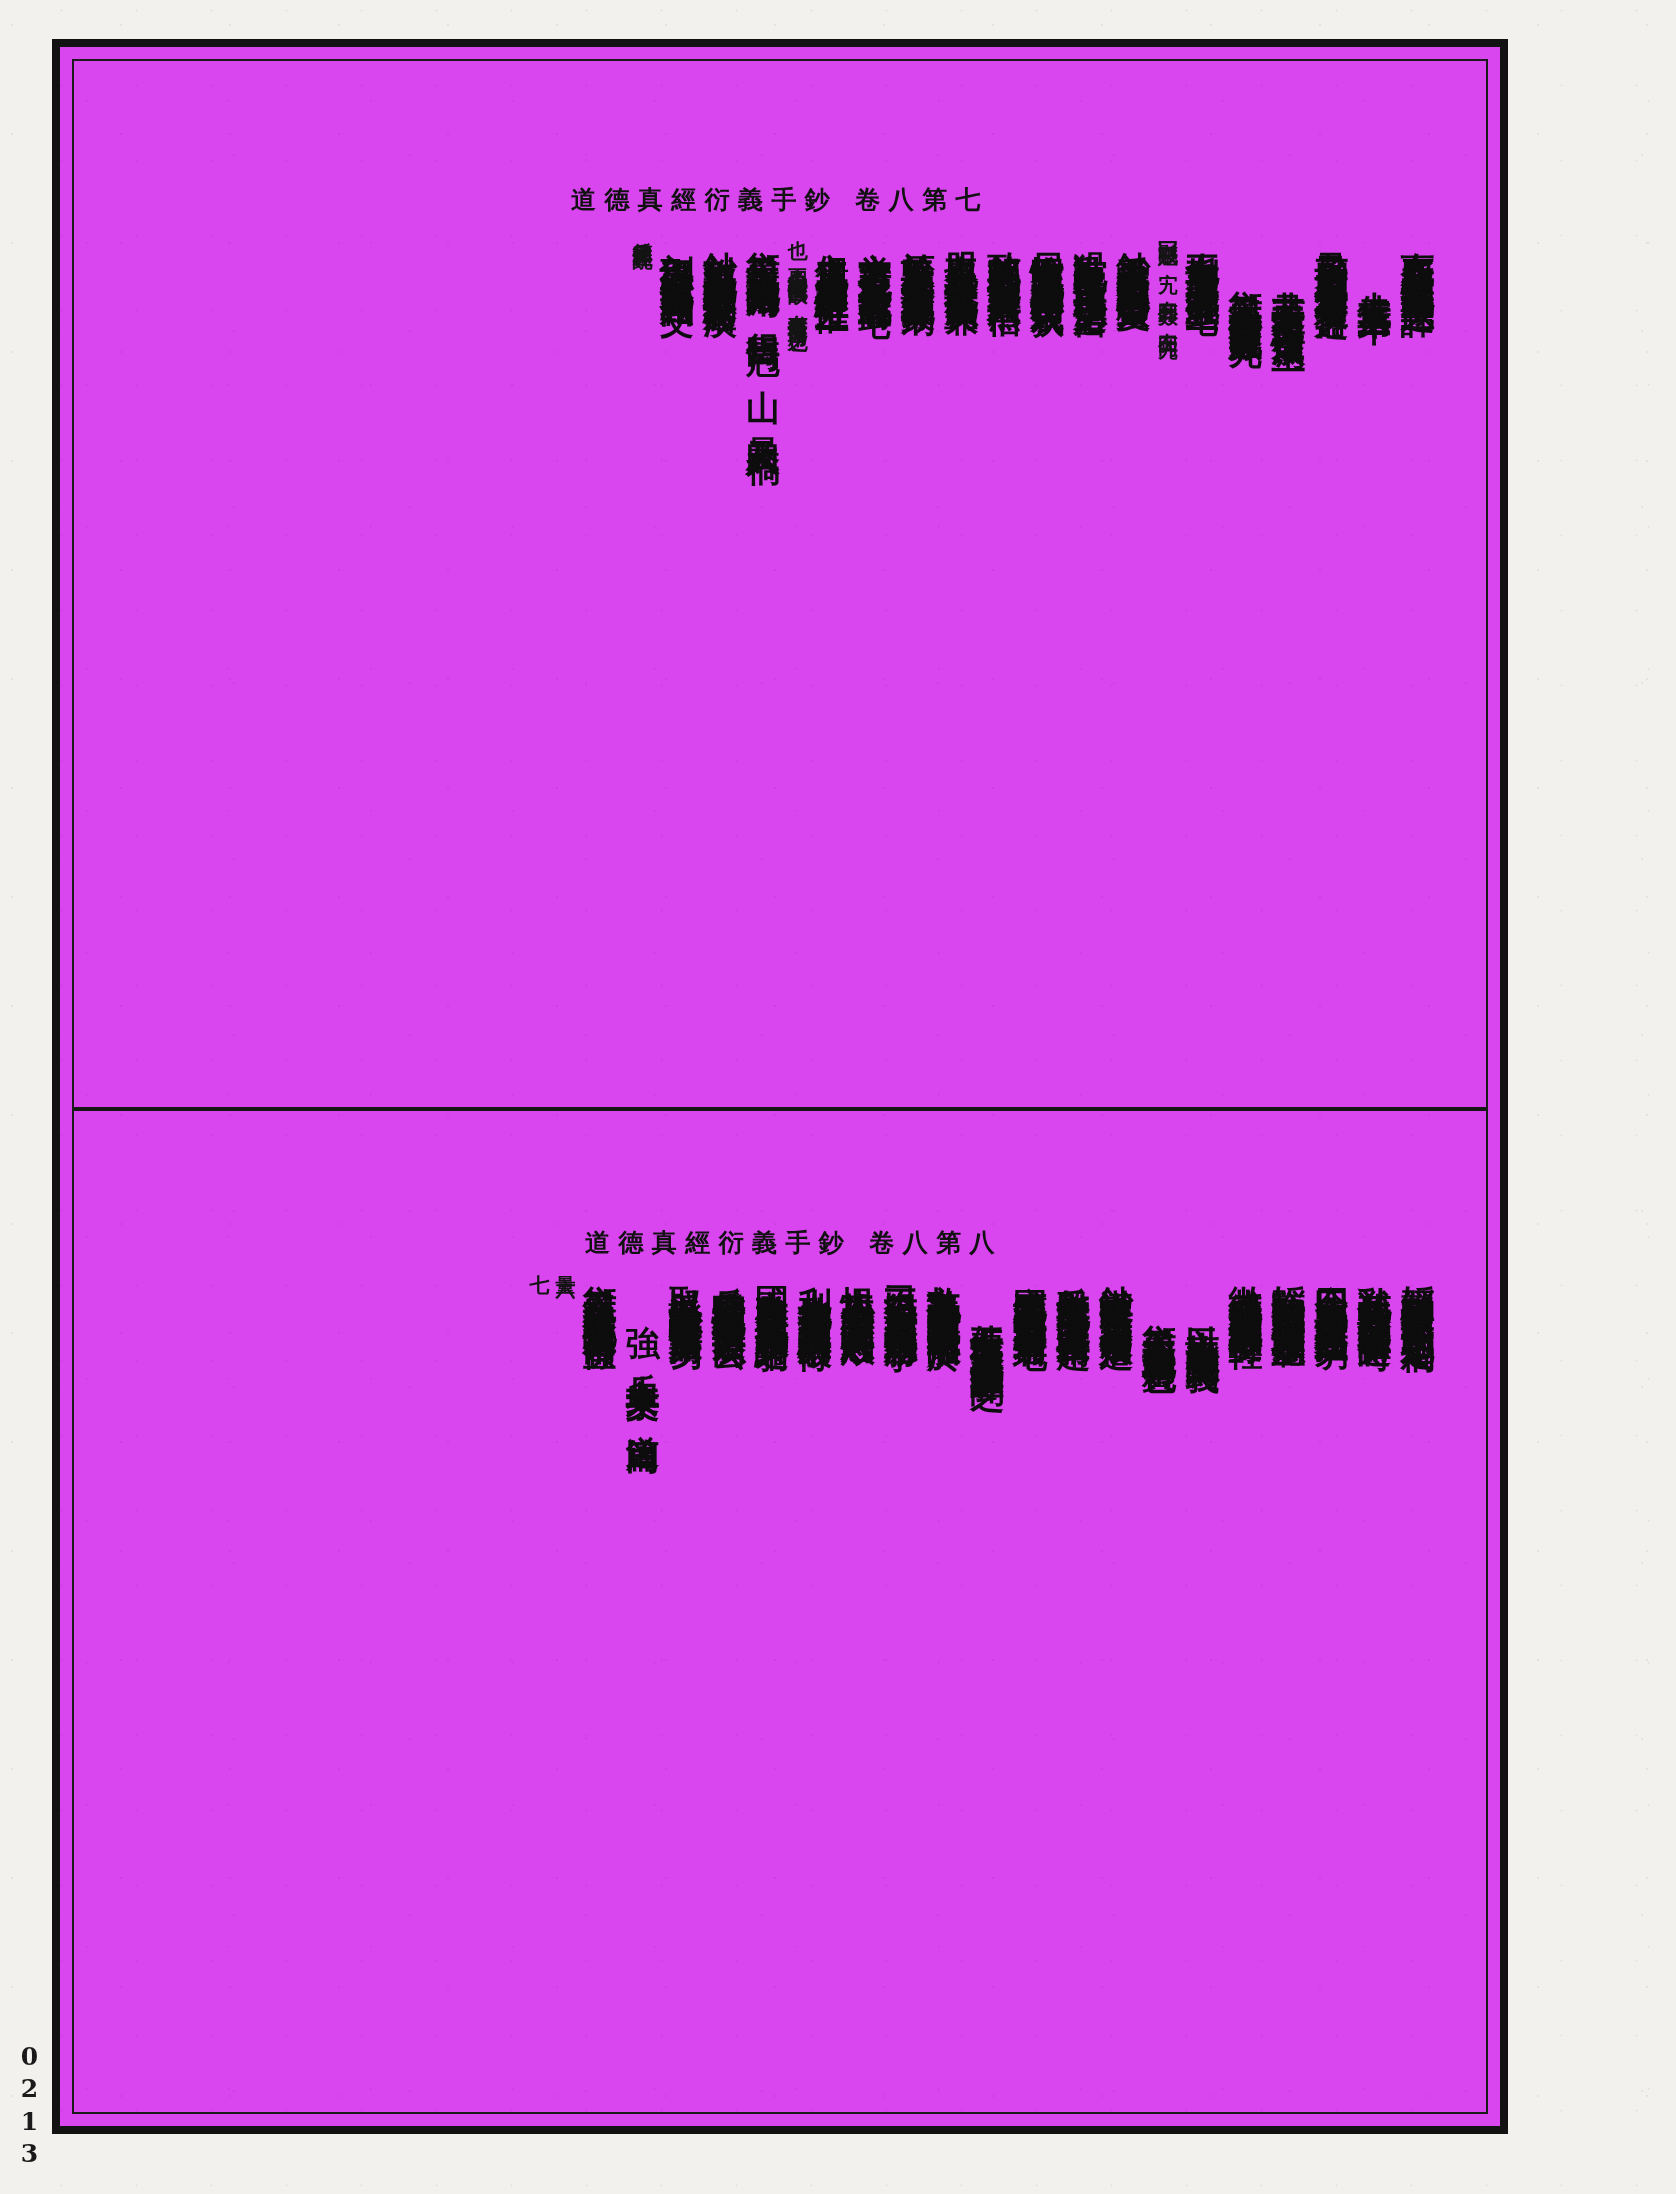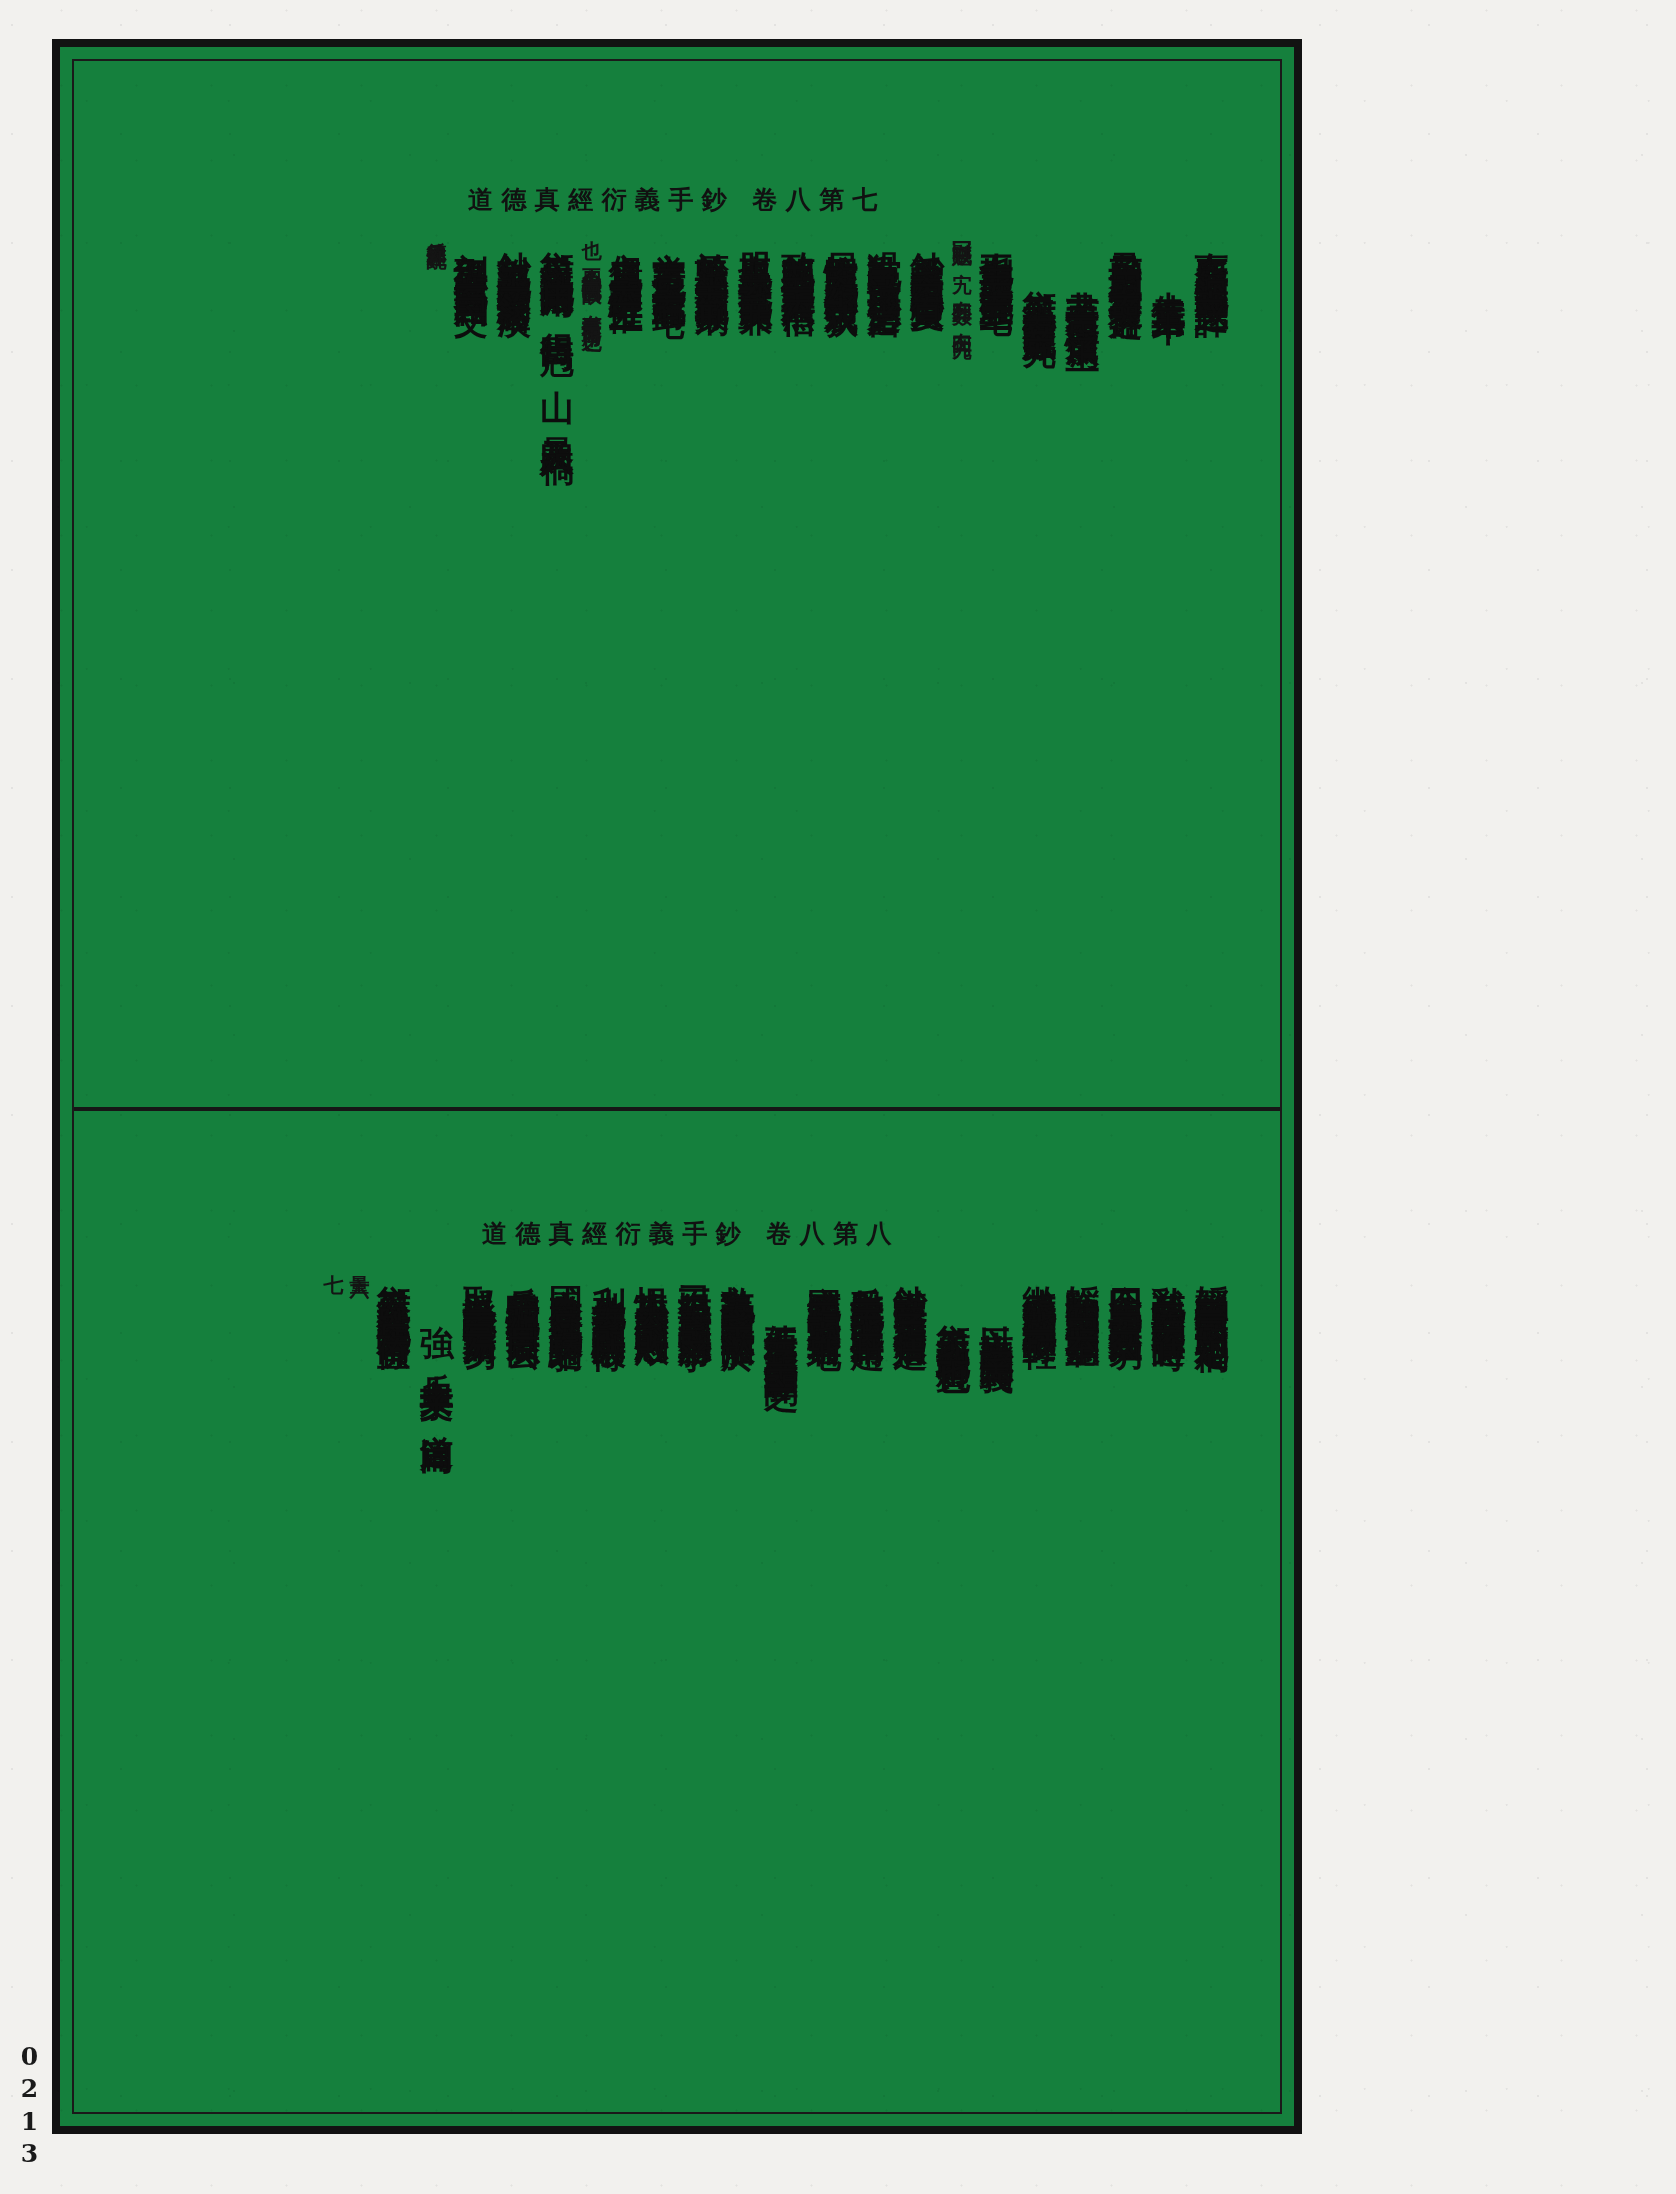--- a/index.html
+++ b/index.html
@@ -20,24 +20,24 @@
     position: absolute;
     inset: 0;
     background: #f2f1ee;
   }
 
   
   .page-frame {
     position: absolute;
     left: 52px;
     top: 39px;
-    width: 1250px;
+    width: 1456px;
     height: 2095px;
     border: 8.4px solid #121212;
-    background: #15803d;
+    background: #d946ef;
     box-sizing: border-box;
   }
   .page-inner {
     position: absolute;
     inset: 11.7px;
     border: 2.5px solid #1a1a1a;
     box-sizing: border-box;
   }
 
   
@@ -66,21 +66,21 @@
     left: 0;
     right: 0;
     text-align: center;
     font-size: 25px;
     letter-spacing: 8.4px;
     color: #111;
     font-family: "DejaVu Serif", serif;
     white-space: nowrap;
     font-weight: 600;
   }
-  .half-bottom .running-head { top: 106px; padding-left: 28px; }
+  .half-bottom .running-head { top: 115px; padding-left: 28px; }
 
   
   .cols {
     position: absolute;
     top: 164px;
     left: 47px;
     right: 47px;
     bottom: 20px;
     display: flex;
     flex-direction: row-reverse;

